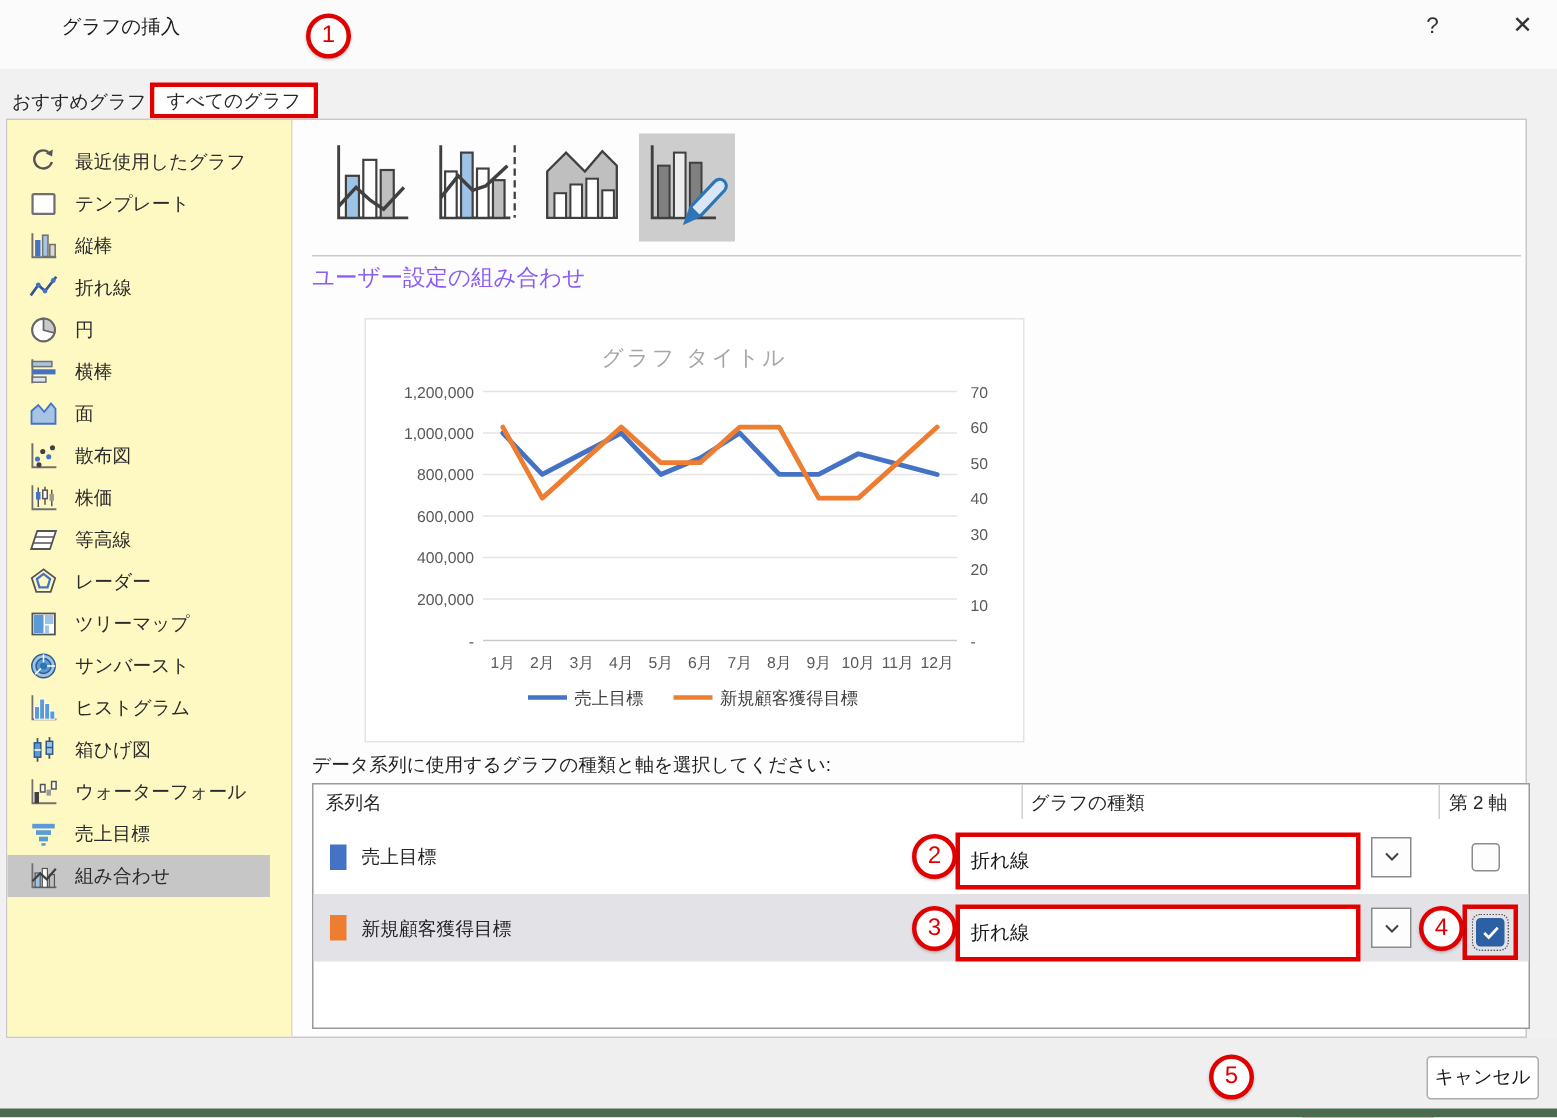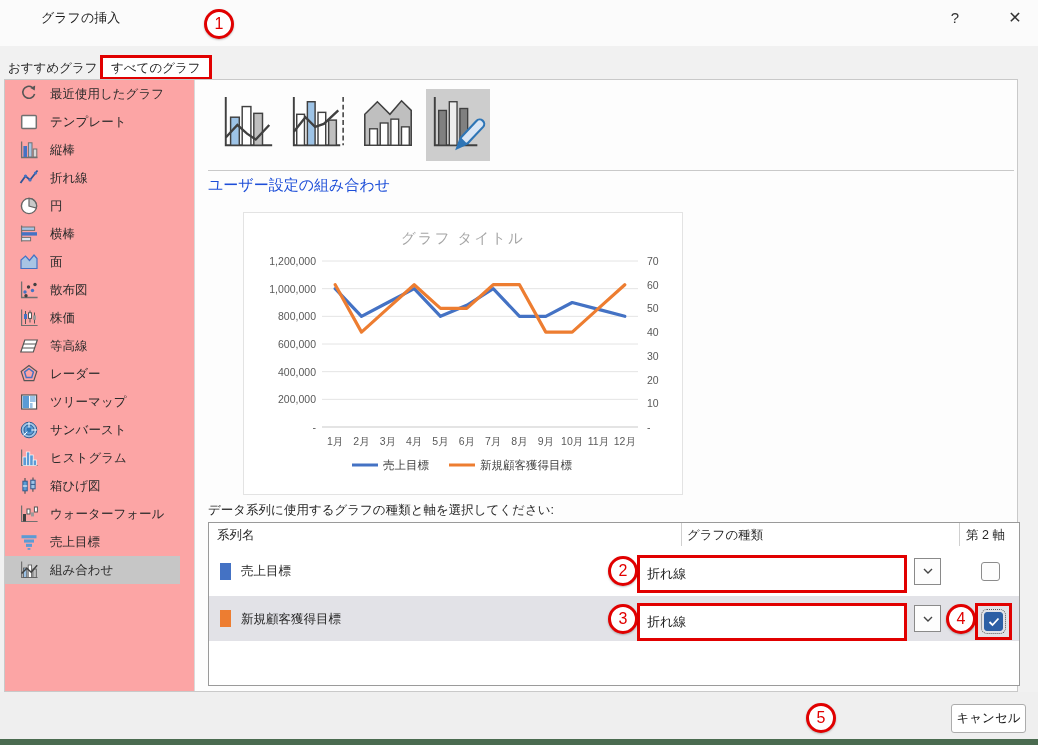--- a/index.html
+++ b/index.html
@@ -13,30 +13,30 @@
   .tb-close{left:998px;font-size:16px;}
   
   .tab{position:absolute;top:58px;height:21px;font-size:12.5px;color:#262626;line-height:21px;}
   .tab-rec{left:8px;}
   .tab-all-box{position:absolute;top:55px;left:100px;border:3px solid #e10000;background:#fff;}
   .tab-all{position:relative;padding:1px 8px 2px 8px;font-size:12.5px;color:#262626;background:#fff;}
   
   .ann{position:absolute;width:24px;height:24px;border:3px solid #e10000;border-radius:50%;background:#fff;color:#e10000;font-size:16px;line-height:24px;text-align:center;box-shadow:0 1px 2px rgba(0,0,0,.25);z-index:5;}
   
   .content{position:absolute;top:79px;left:4px;width:1014px;height:613px;background:#fdfdfd;border:1px solid #c9c9c9;box-sizing:border-box;}
-  .sidebar{position:absolute;top:0;left:0;width:190px;height:100%;background:#fca5a5;border-right:1px solid #d9d9d9;box-sizing:border-box;padding-top:0;}
+  .sidebar{position:absolute;top:0;left:0;width:190px;height:100%;background:#fef9c3;border-right:1px solid #d9d9d9;box-sizing:border-box;padding-top:14px;}
   .sb-item{display:flex;align-items:center;height:28px;padding-left:14px;margin-right:14px;cursor:pointer;}
   .sb-item.sel{background:#c6c6c6;}
   .sb-ic{width:20px;height:20px;margin-right:11px;flex:none;}
   .sb-lb{font-size:12.5px;color:#2b2b2b;white-space:nowrap;}
   
   .combo-strip{position:absolute;left:203px;top:9px;width:806px;height:82px;border-bottom:1px solid #c9c9c9;box-sizing:border-box;}
   .combo-tile{position:absolute;top:0;width:64px;height:72px;display:flex;align-items:center;justify-content:center;cursor:pointer;}
   .combo-tile.sel{background:#cdcdcd;}
-  .sec-heading{position:absolute;left:203px;top:96px;font-size:15px;color:#1d4ed8;}
+  .sec-heading{position:absolute;left:203px;top:96px;font-size:15px;color:#8b5cf6;}
   
   .chart-panel{position:absolute;left:238px;top:132px;width:438px;height:281px;background:#fff;border:1px solid #e3e3e3;box-sizing:content-box;}
   
   .instruction{position:absolute;left:203px;top:422px;font-size:12.5px;color:#1f1f1f;}
   .stable{position:absolute;left:203px;top:442px;width:812px;height:164px;border:1px solid #9a9a9a;background:#fff;box-sizing:border-box;}
   .st-head{position:absolute;top:0;left:0;right:0;height:23px;font-size:12.5px;color:#262626;}
   .st-h-name{position:absolute;left:8px;top:4px;}
   .st-h-type{position:absolute;left:478px;top:4px;}
   .st-h-sec{position:absolute;left:757px;top:4px;}
   .st-vsep{position:absolute;top:0;width:1px;height:23px;background:#d0d0d0;}

